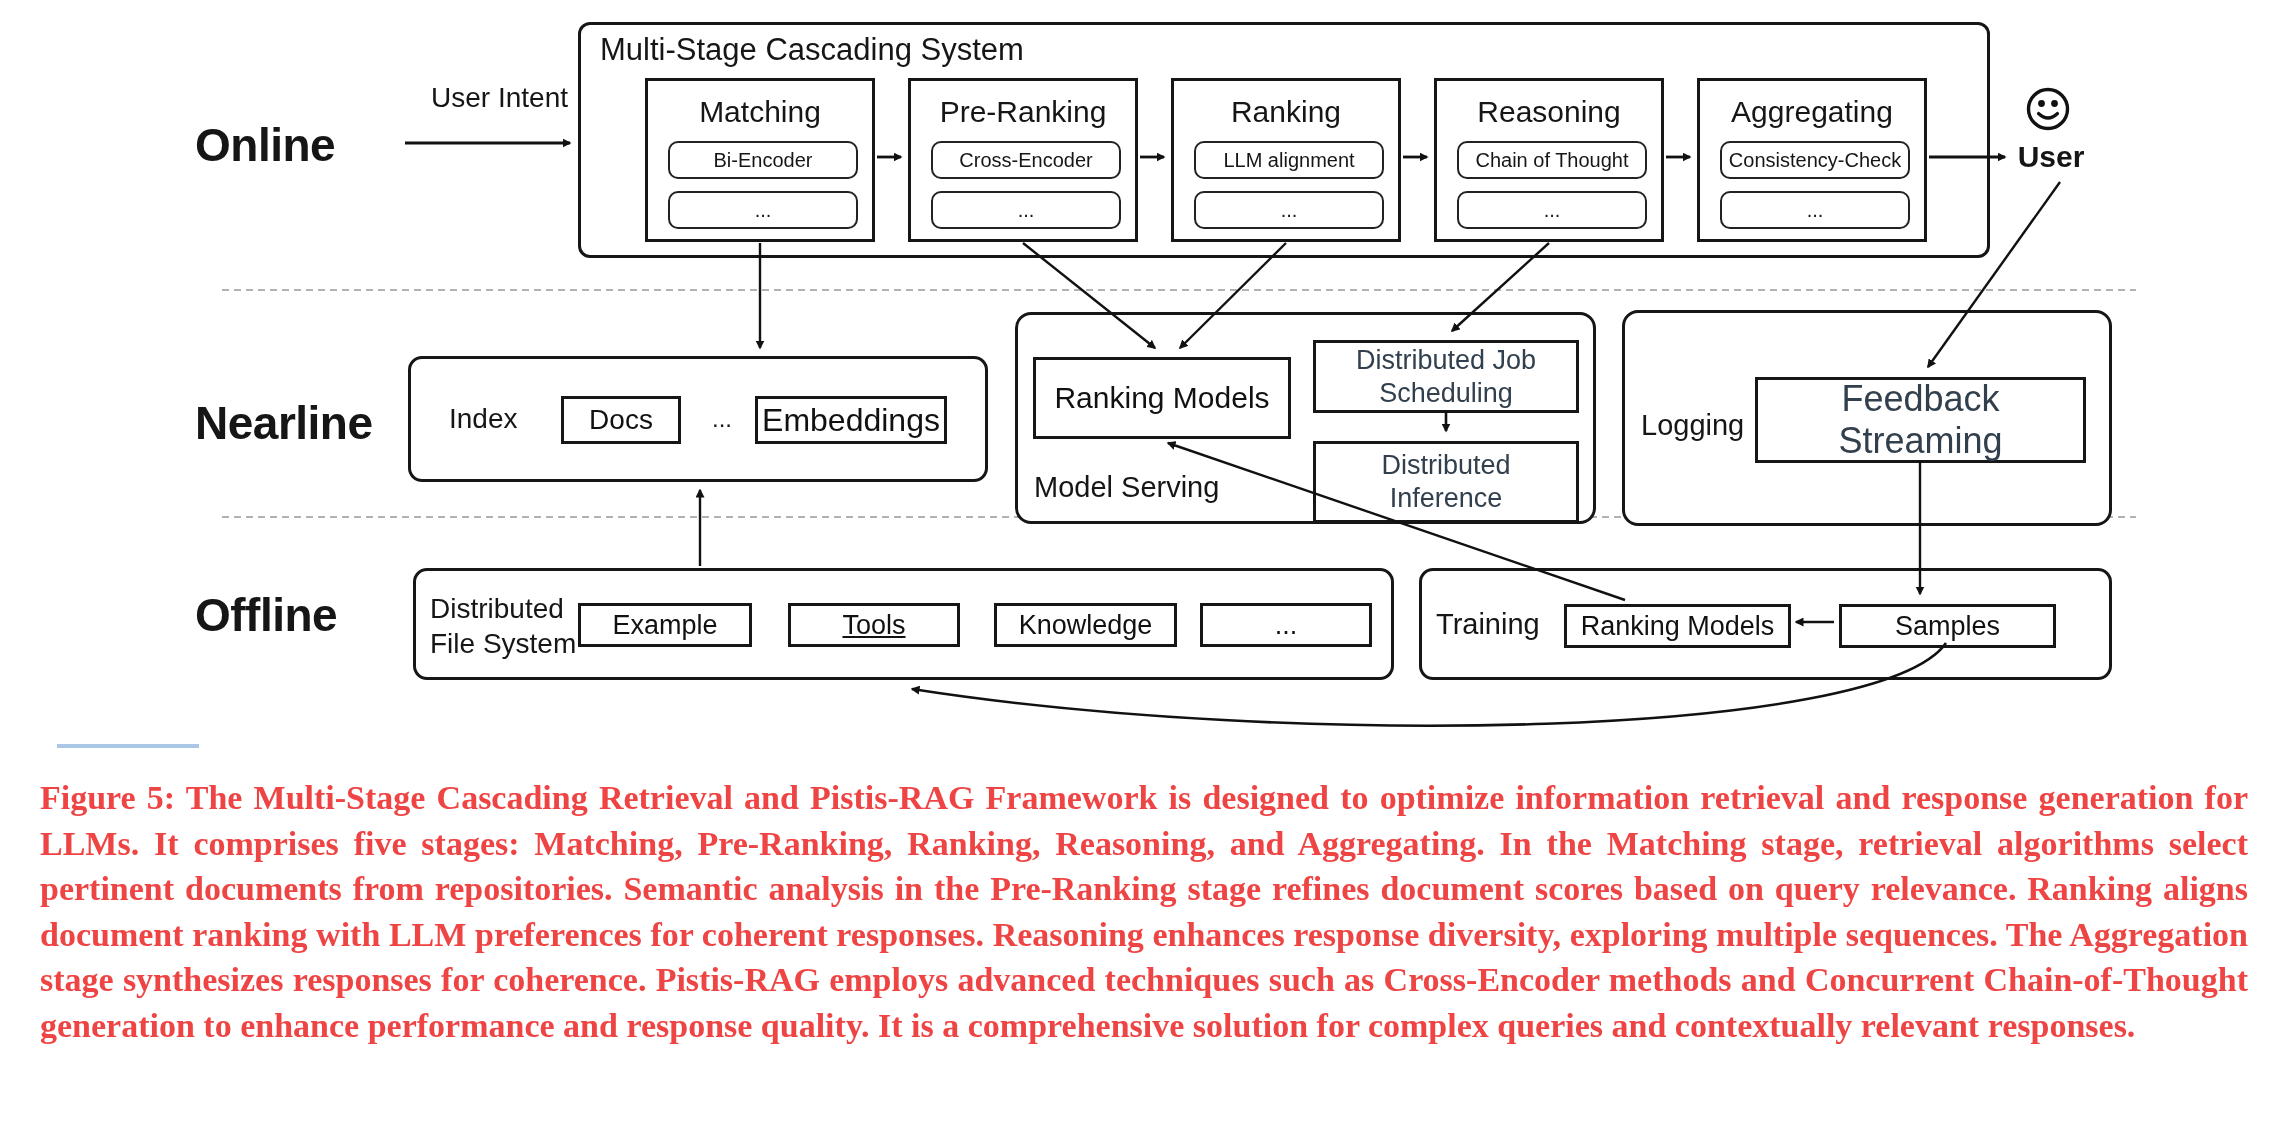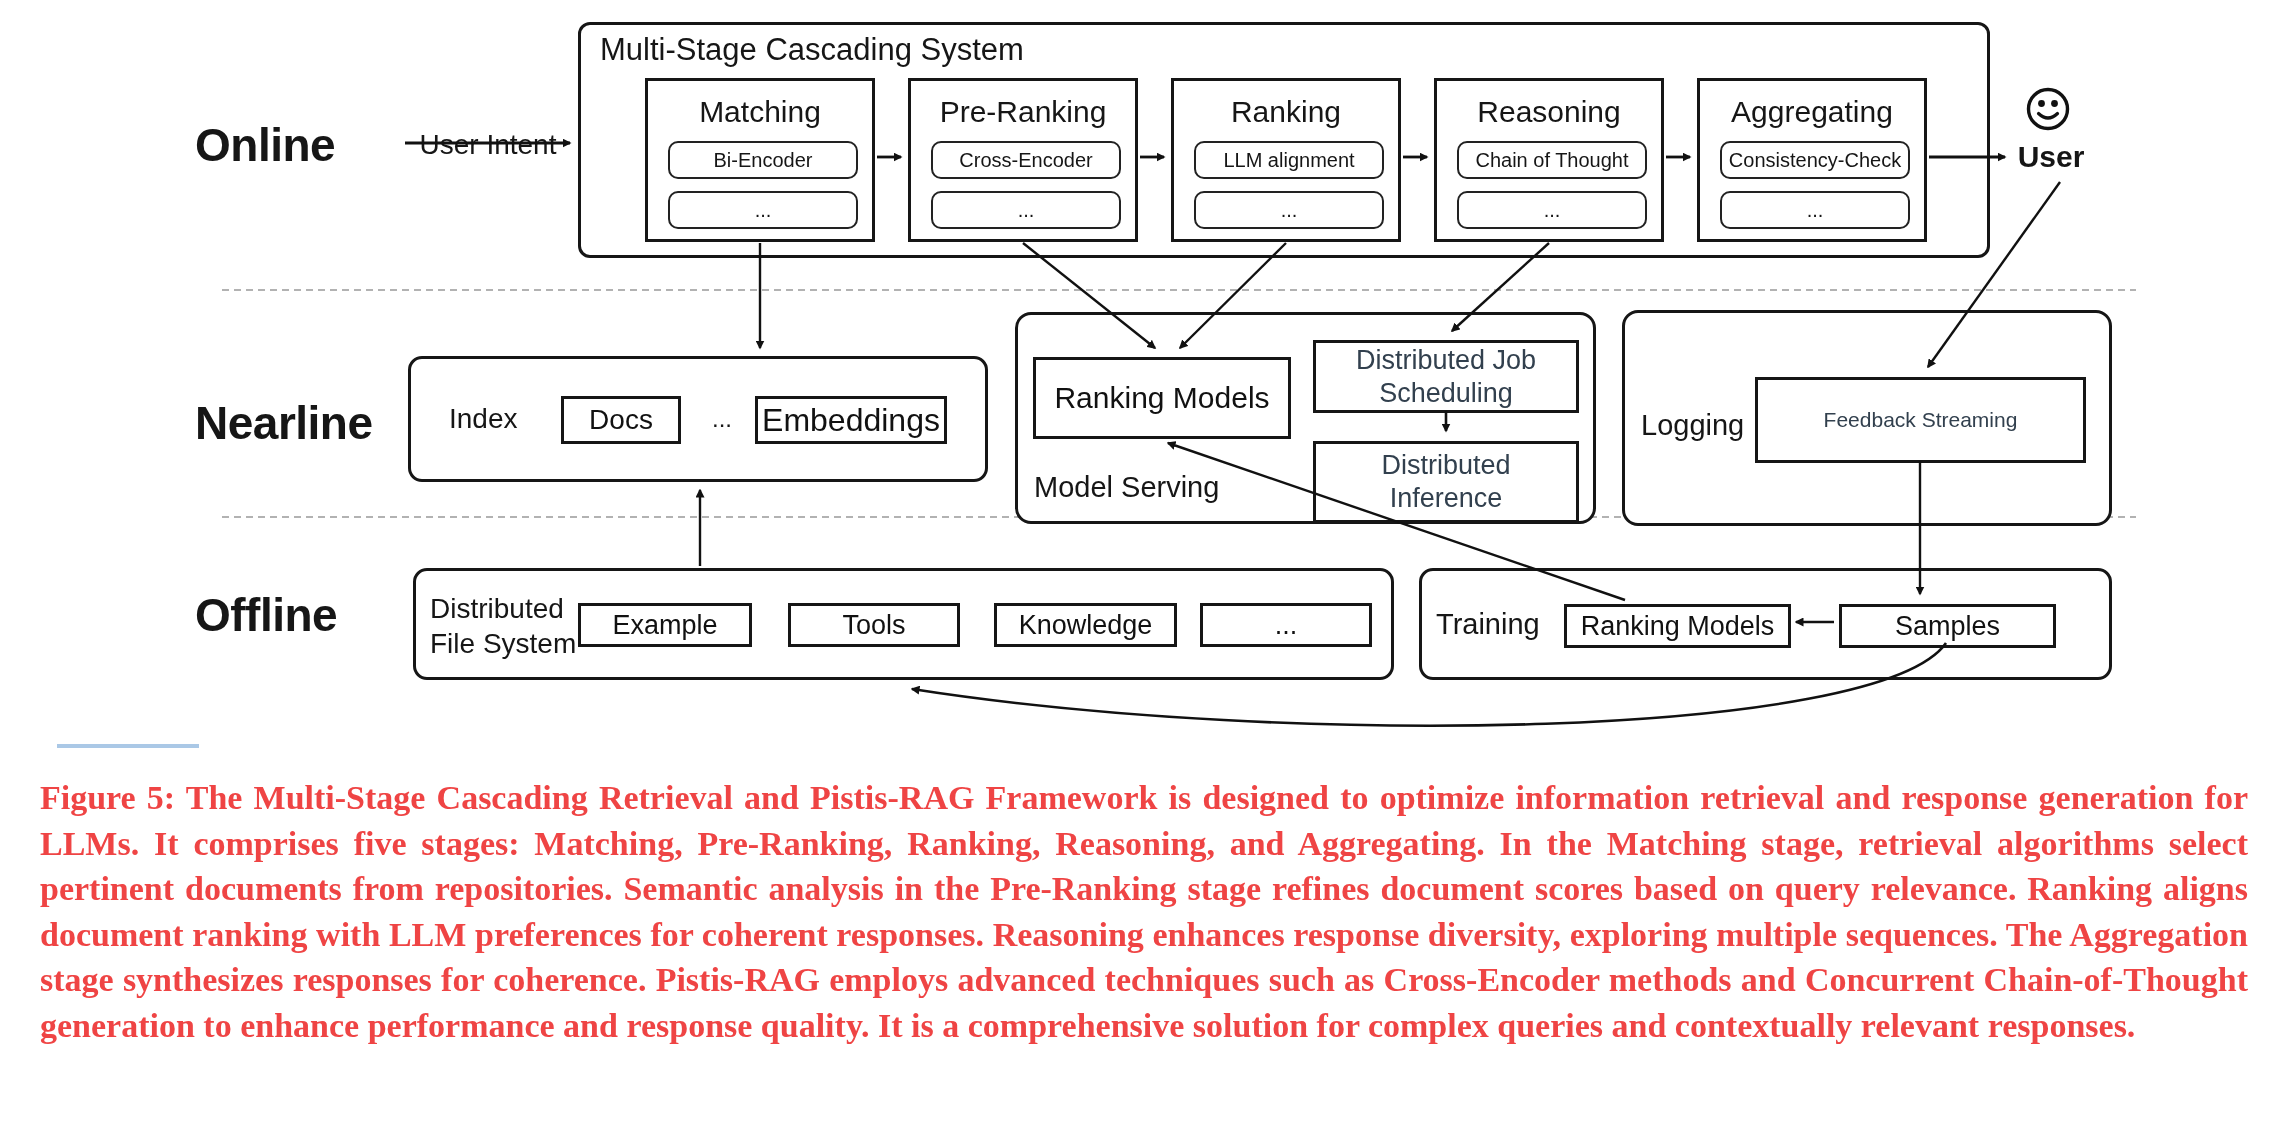--- a/index.html
+++ b/index.html
@@ -30,21 +30,21 @@
 
 <div class="page">
 
   <svg class="layer" width="2280" height="1144">
     <line x1="222" y1="290" x2="2136" y2="290" stroke="#999" stroke-width="1.6" stroke-dasharray="7 5"></line>
     <line x1="222" y1="517" x2="2136" y2="517" stroke="#999" stroke-width="1.6" stroke-dasharray="7 5"></line>
   </svg>
 
   <div class="abs rowlabel" style="left:195px;top:118px;">Online</div>
 
-  <div class="label" style="left:408px;top:82px;width:160px;text-align:center;font-size:28px;margin-top:47px;">User Intent</div>
+  <div class="label" style="left:408px;top:82px;width:160px;text-align:right;font-size:28px;">User Intent</div>
 
   <div class="rbox" style="left:578px;top:22px;width:1412px;height:236px;border-radius:12px;"></div>
   <div class="label" style="left:600px;top:32px;font-size:31px;">Multi-Stage Cascading System</div>
 
   <div class="stage" style="left:645px;top:78px;width:230px;height:164px;">
     <div class="stitle">Matching</div>
     <div class="pill" style="left:20px;top:60px;width:190px;height:38px;">Bi-Encoder</div>
     <div class="pill" style="left:20px;top:110px;width:190px;height:38px;">...</div>
   </div>
 
@@ -91,32 +91,32 @@
 
   <div class="rbox" style="left:1015px;top:312px;width:581px;height:212px;border-radius:16px;">
     <div class="sqbox" style="left:15px;top:42px;width:258px;height:82px;font-size:30px;">Ranking Models</div>
     <div class="sqbox slate" style="left:295px;top:126px;width:266px;height:82px;font-size:27px;line-height:33px;padding:0 40px;">Distributed Inference</div>
     <div class="sqbox slate" style="left:295px;top:25px;width:266px;height:73px;font-size:27px;line-height:33px;padding:0 12px;">Distributed Job Scheduling</div>
     <div class="label" style="left:16px;top:156px;font-size:29px;">Model Serving</div>
   </div>
 
   <div class="rbox" style="left:1622px;top:310px;width:490px;height:216px;border-radius:16px;">
     <div class="label" style="left:16px;top:96px;font-size:29px;">Logging</div>
-    <div class="sqbox slate" style="left:130px;top:64px;width:331px;height:86px;font-size:21px;">Feedback Streaming</div>
+    <div class="sqbox slate" style="left:130px;top:64px;width:331px;height:86px;font-size:36px;">Feedback Streaming</div>
   </div>
 
   <div class="abs rowlabel" style="left:195px;top:588px;">Offline</div>
 
   <div class="rbox" style="left:413px;top:568px;width:981px;height:112px;padding-left:25px;">
     <div class="label" style="left:14px;top:20px;font-size:28px;line-height:35px;">
       <div>Distributed</div>
       <div>File System</div>
     </div>
     <div class="sqbox" style="left:162px;top:32px;width:174px;height:44px;font-size:27px;">Example</div>
-    <div class="sqbox" style="left:372px;top:32px;width:172px;height:44px;font-size:27px;">Tools</div>
+    <div class="sqbox" style="left:372px;top:32px;width:172px;height:44px;font-size:27px;text-decoration:underline;">Tools</div>
     <div class="sqbox" style="left:578px;top:32px;width:183px;height:44px;font-size:27px;">Knowledge</div>
     <div class="sqbox" style="left:784px;top:32px;width:172px;height:44px;font-size:27px;">...</div>
   </div>
 
   <div class="rbox" style="left:1419px;top:568px;width:693px;height:112px;">
     <div class="label" style="left:14px;top:37px;font-size:29px;">Training</div>
     <div class="sqbox" style="left:142px;top:33px;width:227px;height:44px;font-size:27px;">Ranking Models</div>
     <div class="sqbox" style="left:417px;top:33px;width:217px;height:44px;font-size:27px;">Samples</div>
   </div>
 

